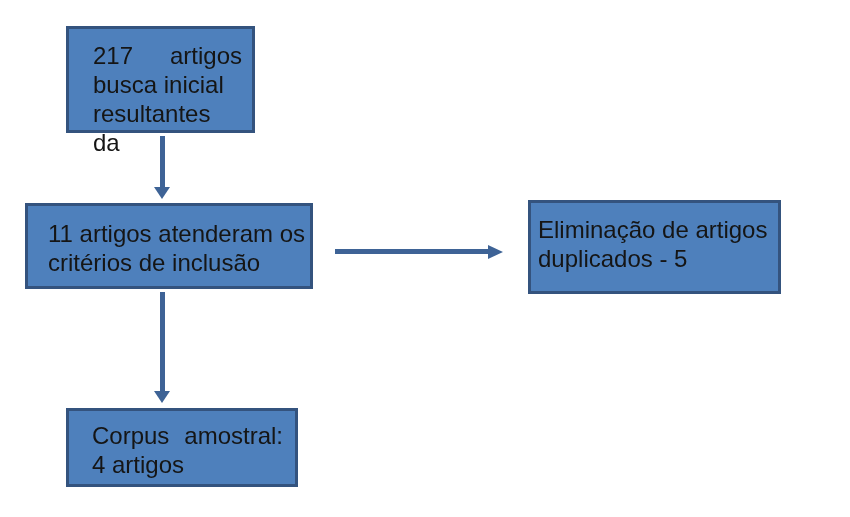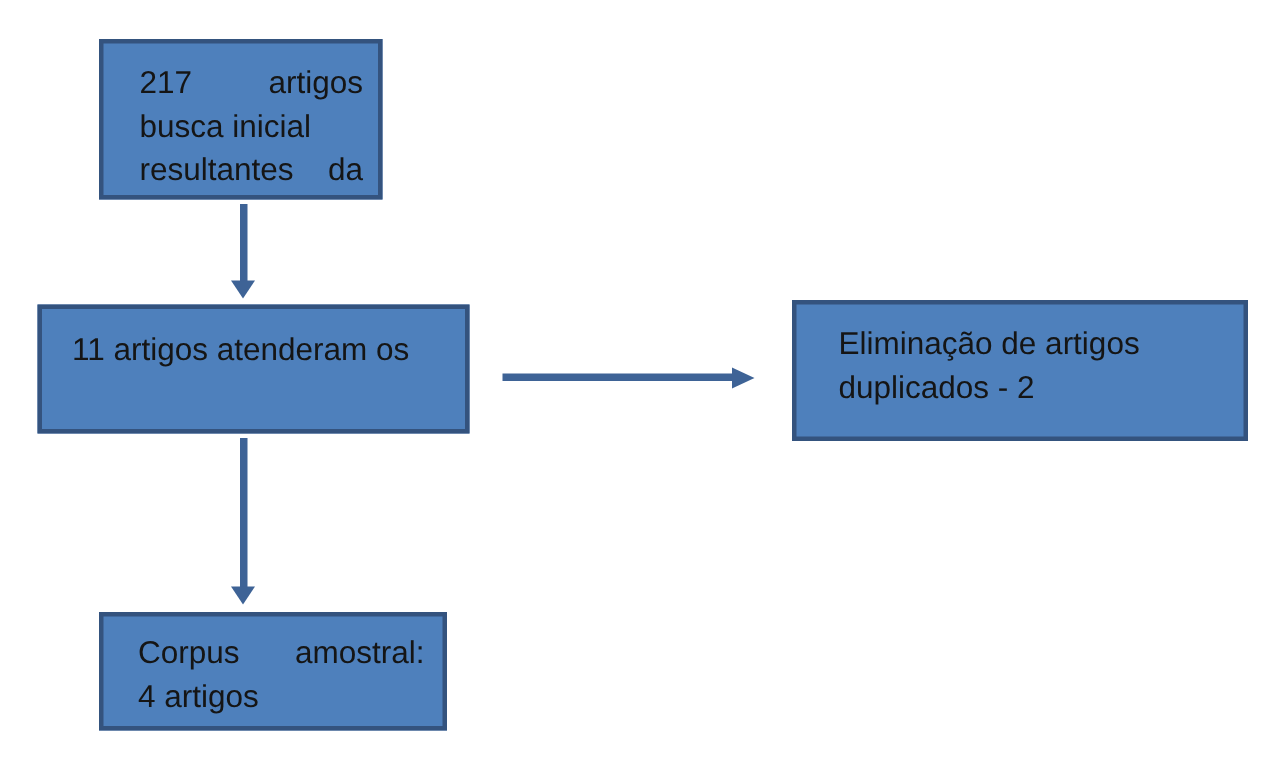--- a/index.html
+++ b/index.html
@@ -16,33 +16,33 @@
     background:var(--background);
     overflow:hidden;
     font-family:"Liberation Sans", sans-serif;
     color:var(--text);
   }
   .node{
     position:absolute;
     box-sizing:border-box;
     background:var(--box-fill);
     border:3px solid var(--box-border);
-    font-size:21px;
+    font-size:24px;
     line-height:29px;
     color:var(--text);
   }
   .node .line{white-space:nowrap;}
   .node .line.jl{
     white-space:normal;
     text-align:justify;
     text-align-last:justify;
   }
   .box-initial{left:66px;top:26px;width:189px;height:107px;padding:12px 10px 0 24px;}
   .box-criteria{left:25px;top:203px;width:288px;height:86px;padding:13px 12px 4px 20px;}
-  .box-duplicates{left:528px;top:200px;width:304px;height:94px;padding:12px 12px 0 28px;}
+  .box-duplicates{left:528px;top:200px;width:253px;height:94px;padding:12px 12px 0 7px;}
   .box-corpus{left:66px;top:408px;width:232px;height:79px;padding:10px 12px 0 23px;}
 
   .shaft{position:absolute;background:var(--arrow);}
   .shaft-v1{left:160px;top:136px;width:5px;height:52px;}
   .shaft-v2{left:160px;top:292px;width:5px;height:100px;}
   .shaft-h1{left:335px;top:249px;width:153px;height:5px;}
 
   .head{position:absolute;width:0;height:0;}
   .head-down{
     border-left:8px solid transparent;
@@ -67,28 +67,29 @@
     <div class="line jl">217 artigos</div>
     <div class="line">busca inicial</div>
     <div class="line jl">resultantes da</div>
   </div>
 
   <div class="shaft shaft-v1"></div>
   <div class="head head-down head-v1"></div>
 
   <div class="node box-criteria">
     <div class="line">11 artigos atenderam os</div>
+    <div class="line">critérios de inclusão</div>
   </div>
 
   <div class="shaft shaft-h1"></div>
   <div class="head head-right"></div>
 
   <div class="node box-duplicates">
     <div class="line">Eliminação de artigos</div>
-    <div class="line">duplicados - 2</div>
+    <div class="line">duplicados - 5</div>
   </div>
 
   <div class="shaft shaft-v2"></div>
   <div class="head head-down head-v2"></div>
 
   <div class="node box-corpus">
     <div class="line jl">Corpus amostral:</div>
     <div class="line">4 artigos</div>
   </div>
 

